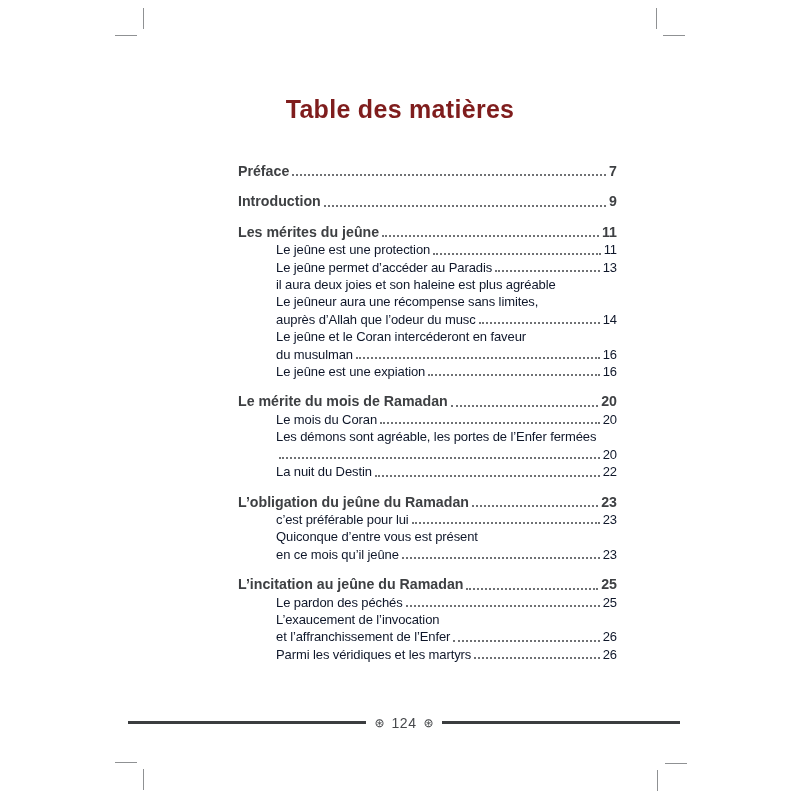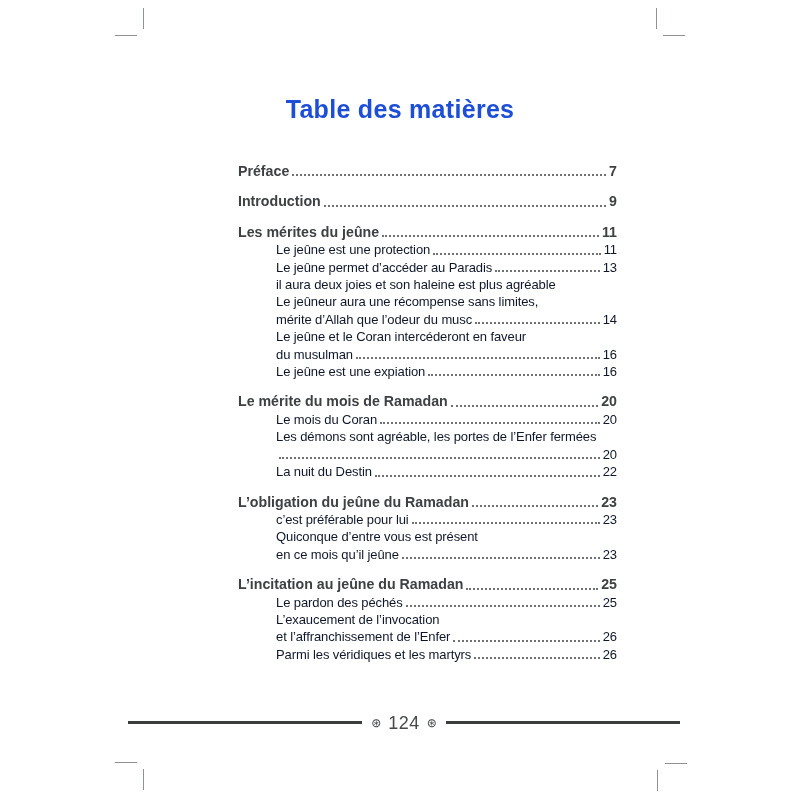--- a/index.html
+++ b/index.html
@@ -16,21 +16,21 @@
   .crop.h { width:22px; height:1px; }
 
   
   .title {
     position:absolute;
     top:95px; left:143px; width:514px;
     text-align:center;
     font-size:25px;
     font-weight:700;
     letter-spacing:0.3px;
-    color:#1d4ed8;
+    color:#7f1d1d;
   }
 
   
   .toc {
     position:absolute;
     left:194px; top:163px; width:379px;margin-left:44px;
   }
   .row {
     display:flex;
     align-items:flex-end;
@@ -69,21 +69,21 @@
     left:0; right:0; top:9px; height:3px;
     background:#3b3d3f;
   }
   .pageno {
     position:relative;
     background:#ffffff;
     padding:0 9px;
     display:flex; align-items:center; gap:7px;
     color:#47494c;
   }
-  .num { font-size:18px; letter-spacing:0.5px; }
+  .num { font-size:14px; letter-spacing:0.5px; }
   .orn { font-size:12px; line-height:1; color:#3e4043; }
 </style>
 </head>
 <body>
 
 <div class="canvas">
 
   <div class="crop v" style="left:143px; top:8px;"></div>
   <div class="crop h" style="left:115px; top:35px;"></div>
   <div class="crop v" style="left:656px; top:8px;"></div>
@@ -121,21 +121,21 @@
         <span class="leader"></span>
         <span class="pg">13</span>
       </div>
       <div class="row sub">
         <span class="lbl">il aura deux joies et son haleine est plus agréable</span>
       </div>
       <div class="row sub">
         <span class="lbl">Le jeûneur aura une récompense sans limites,</span>
       </div>
       <div class="row sub">
-        <span class="lbl">mérite d’Allah que l’odeur du musc</span>
+        <span class="lbl">auprès d’Allah que l’odeur du musc</span>
         <span class="leader"></span>
         <span class="pg">14</span>
       </div>
       <div class="row sub">
         <span class="lbl">Le jeûne et le Coran intercéderont en faveur</span>
       </div>
       <div class="row sub">
         <span class="lbl">du musulman</span>
         <span class="leader"></span>
         <span class="pg">16</span>

